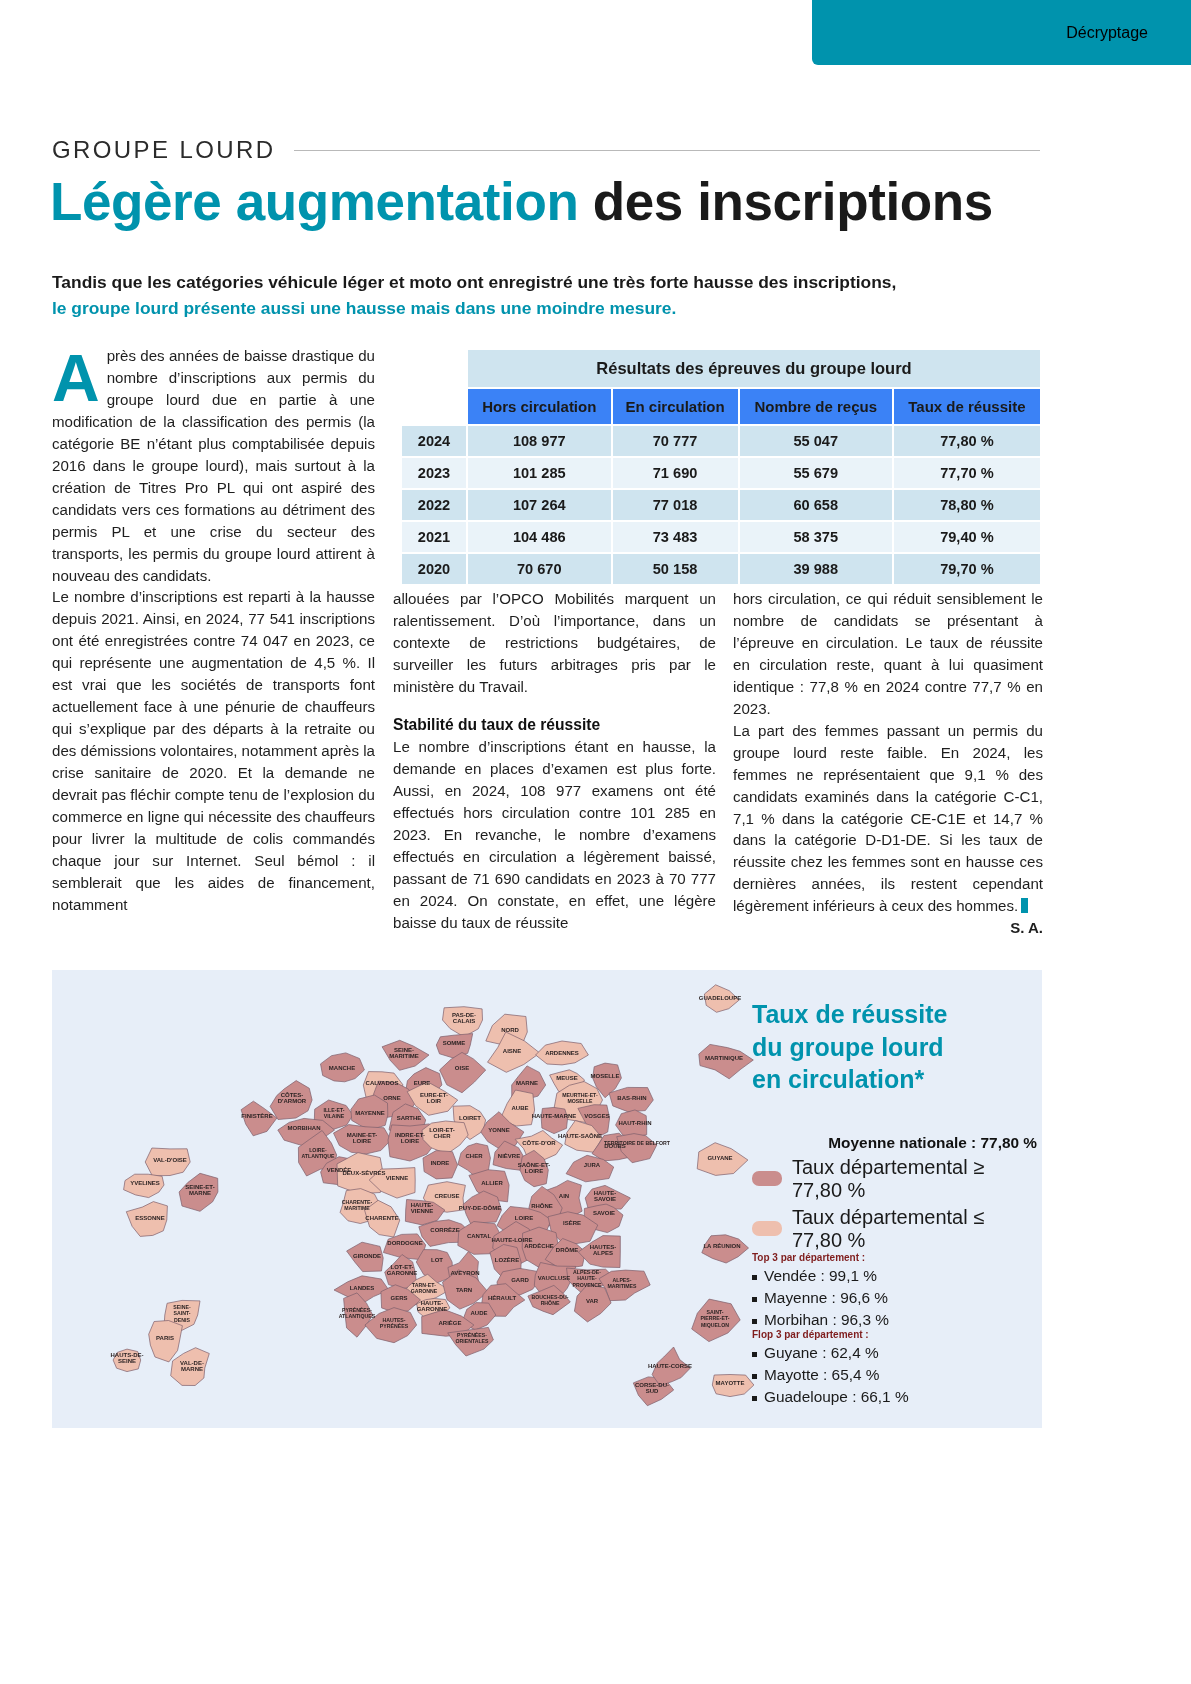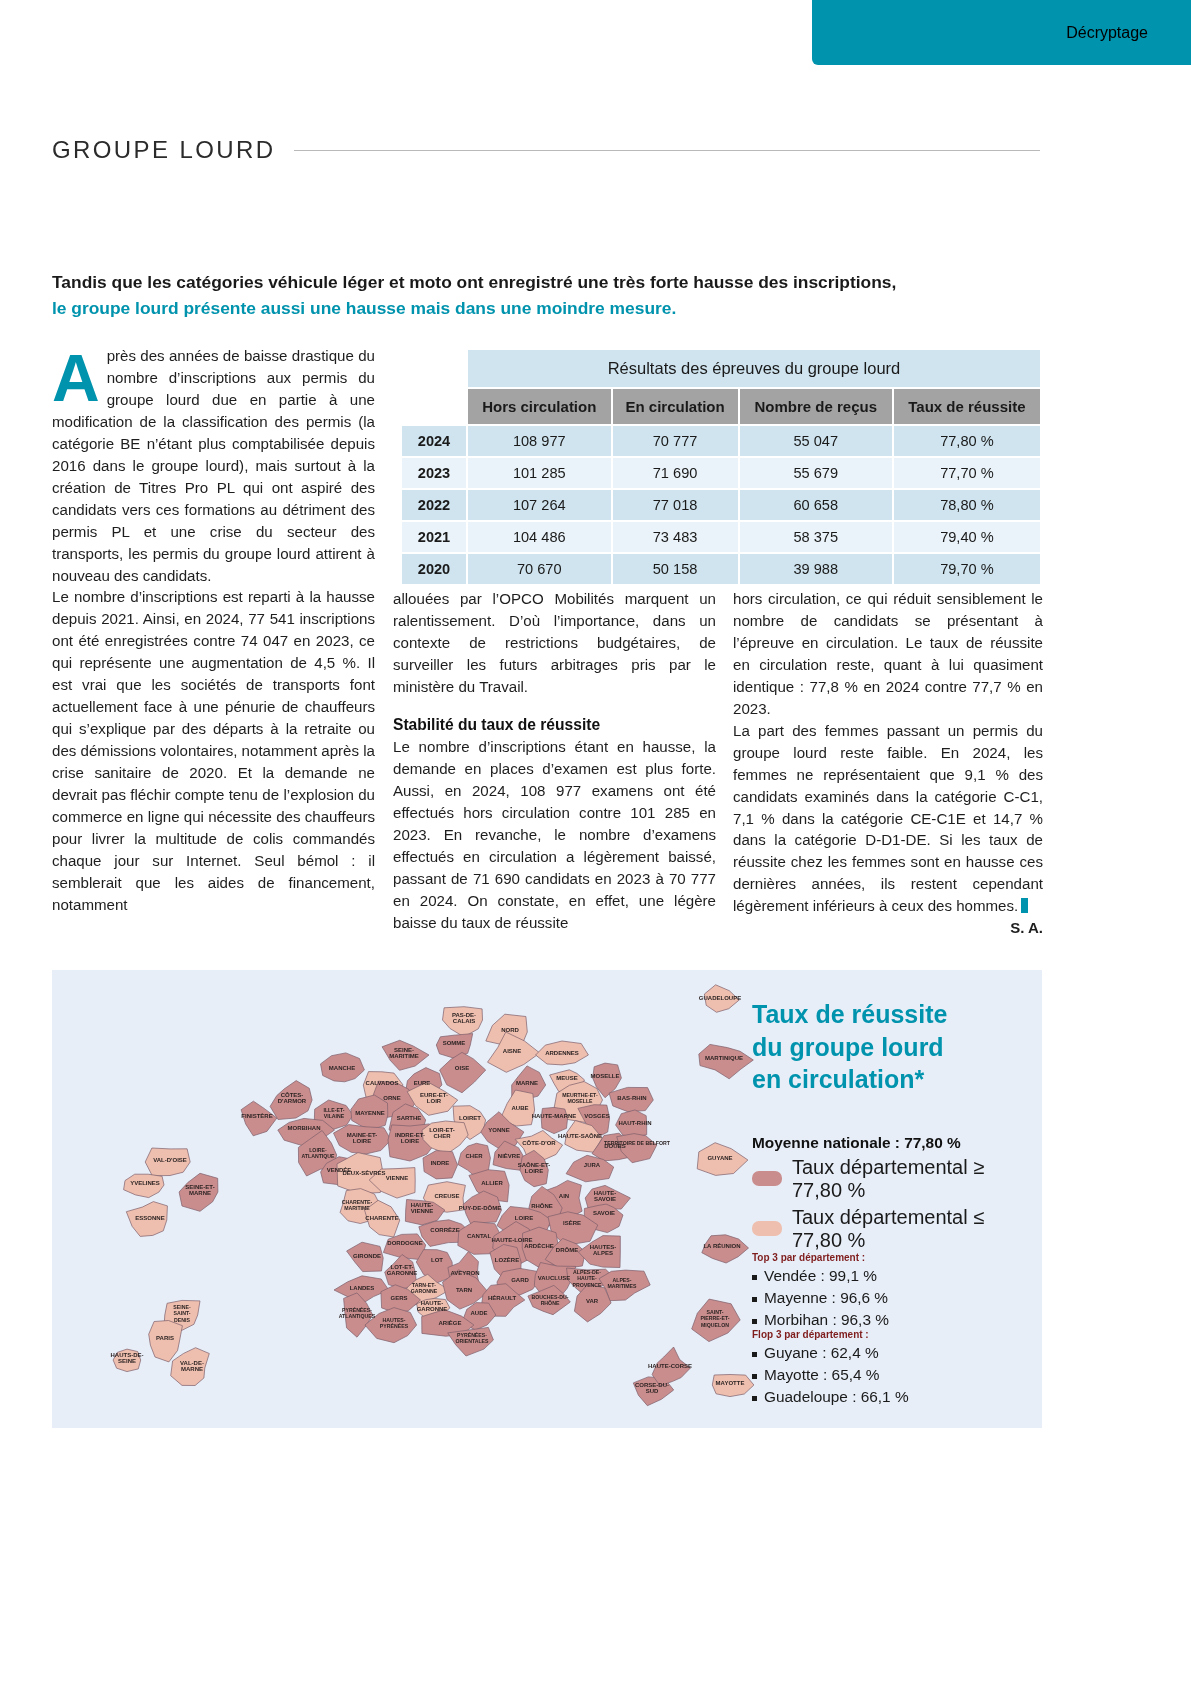--- a/index.html
+++ b/index.html
@@ -116,31 +116,31 @@
     top: 348px; left: 400px;
     width: 642px;
     border-collapse: separate;
     border-spacing: 2px;
     font-size: 14.6px;
   }
   .data-table th, .data-table td {
     text-align: center;
     padding: 7px 4px;
     color: #1a1a1a;
-    font-weight: normal;
+    font-weight: bold;
   }
   .dt-title {
     background: #cfe4ef;
     color: #0093ad;
     font-weight: bold;
     font-size: 16.5px;
     padding: 9px 4px !important;
   }
   .dt-sub {
-    background: #a3a3a3;
+    background: #3b82f6;
     font-weight: bold !important;
     font-size: 15px;
     padding: 9px 4px !important;
   }
   .dt-corner { background: #ffffff; }
   .dt-year {
     background: #eaf3f9;
     font-weight: bold !important;
     width: 64px;
   }
@@ -166,20 +166,21 @@
     color: #0093ad;
     font-size: 25px;
     font-weight: bold;
     line-height: 1.3;
   }
   .legend-avg {
     margin-top: 38px;
     font-size: 15.4px;
     font-weight: bold;
     color: #111;
+    text-align: right;
   }
   .legend-row {
     display: flex; align-items: center; gap: 10px;
     margin-top: 4px;
     font-size: 20px;
     color: #1a1a1a;
   }
   .swatch {
     width: 30px; height: 15px; border-radius: 7px;
     flex: none;
@@ -239,20 +240,23 @@
 
   <div class="banner">
     <span>Décryptage</span>
   </div>
 
   <div class="kicker-row">
     <span class="kicker-text">GROUPE LOURD</span>
     <span class="kicker-rule"></span>
   </div>
 
+  <h1 class="headline">
+    <span class="hl-accent">Légère augmentation</span><span> des inscriptions</span>
+  </h1>
 
   <div class="standfirst">
     <span>Tandis que les catégories véhicule léger et moto ont enregistré une très forte hausse des inscriptions,</span><br>
     <span class="sf2">le groupe lourd présente aussi une hausse mais dans une moindre mesure.</span>
   </div>
 
   <div class="col col-1">
     <p><span class="dropcap">A</span><span>près des années de baisse drastique du nombre d’inscriptions aux permis du groupe lourd due en partie à une modification de la classification des permis (la catégorie BE n’étant plus comptabilisée depuis 2016 dans le groupe lourd), mais surtout à la création de Titres Pro PL qui ont aspiré des candidats vers ces formations au détriment des permis PL et une crise du secteur des transports, les permis du groupe lourd attirent à nouveau des candidats.</span></p>
     <p>Le nombre d’inscriptions est reparti à la hausse depuis 2021. Ainsi, en 2024, 77 541 inscriptions ont été enregistrées contre 74 047 en 2023, ce qui représente une augmentation de 4,5 %. Il est vrai que les sociétés de transports font actuellement face à une pénurie de chauffeurs qui s’explique par des départs à la retraite ou des démissions volontaires, notamment après la crise sanitaire de 2020. Et la demande ne devrait pas fléchir compte tenu de l’explosion du commerce en ligne qui nécessite des chauffeurs pour livrer la multitude de colis commandés chaque jour sur Internet. Seul bémol : il semblerait que les aides de financement, notamment</p>
   </div>

